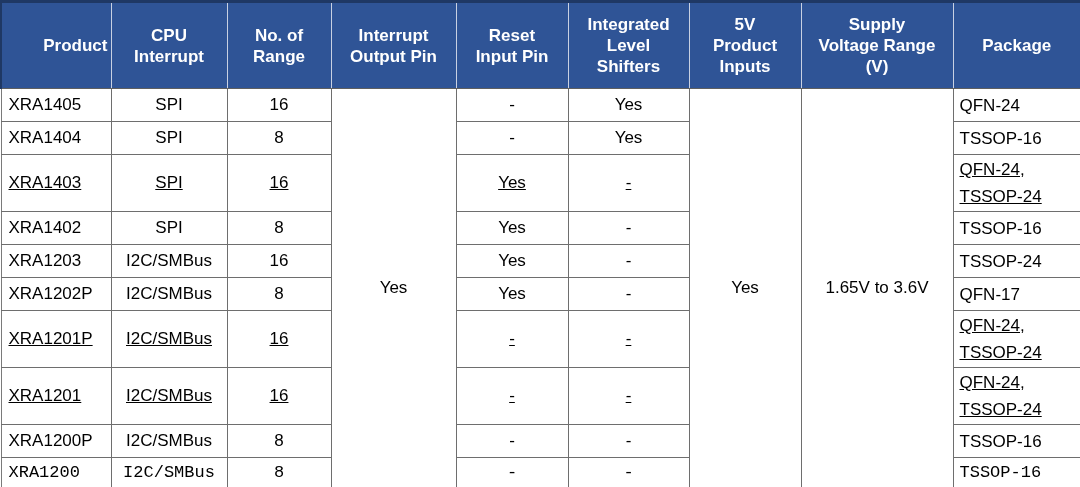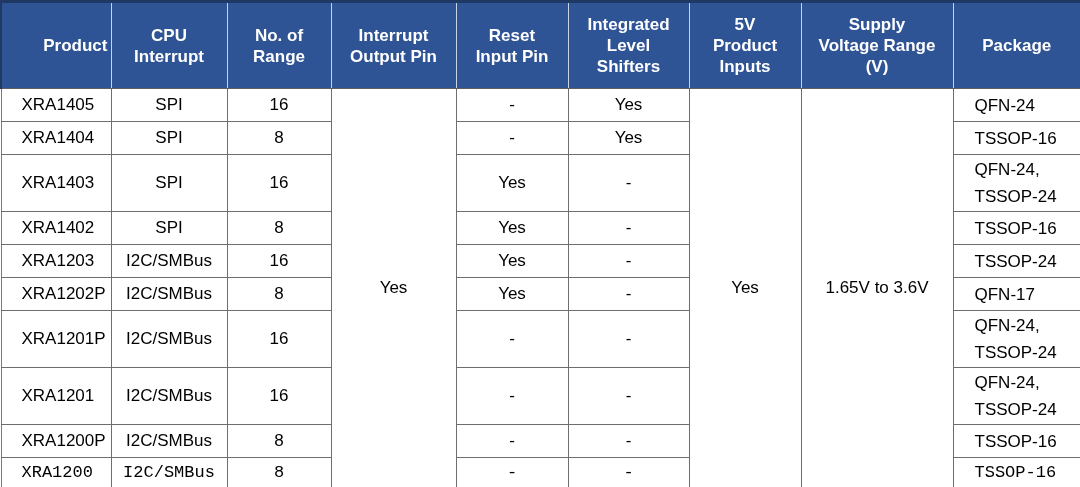--- a/index.html
+++ b/index.html
@@ -48,24 +48,24 @@
   td {
     border: 1px solid #6e6e6e;
     font-size: 17px;
     color: #000000;
     text-align: center;
     vertical-align: middle;
     line-height: 1.25;
     padding: 1px 3px;
     overflow: hidden;
   }
-  td.left   { text-align: left; padding-left: 20px; }
-  td.pkg    { text-align: left; padding-left: 21px; white-space: pre-line; line-height: 27px; }
+  td.left   { text-align: left; padding-left: 7px; }
+  td.pkg    { text-align: left; padding-left: 6px; white-space: pre-line; line-height: 27px; }
   tr.r-norm { height: 33px; }
-  tr.r-tall { height: 56px; }
+  tr.r-tall { height: 56px; text-decoration: underline; }
   tr.r-last { height: 31px; }
   tbody tr:first-child td { border-top: none; }
   tbody tr.r-last td { border-bottom: 3px solid #1B2A4A; font-family: Liberation Mono, monospace; }
   td.merged { border-bottom: 3px solid #1B2A4A; }
   tbody td:first-child { border-left: 1px solid #7a7a7a; }
   tbody td:last-child  { border-right: 1px solid #7a7a7a; }
 </style>
 </head>
 <body>
 

